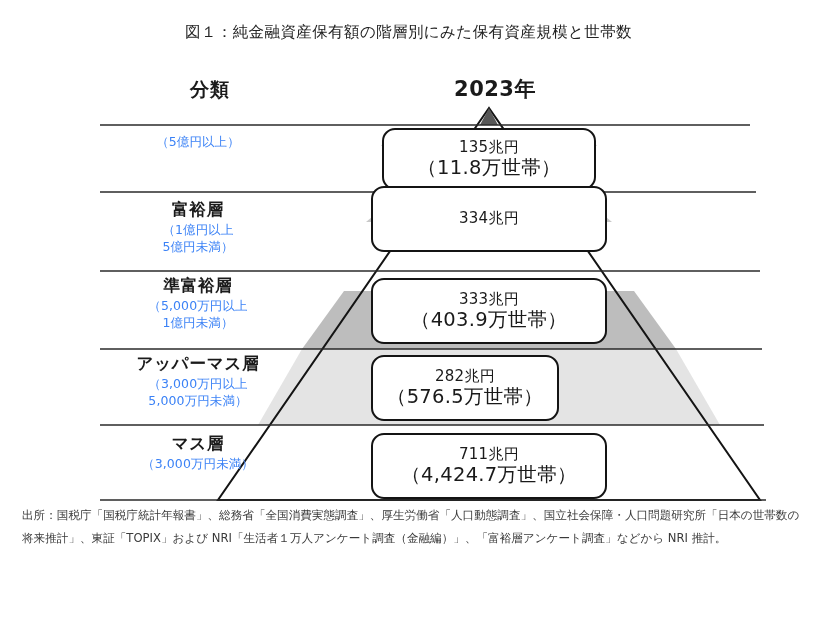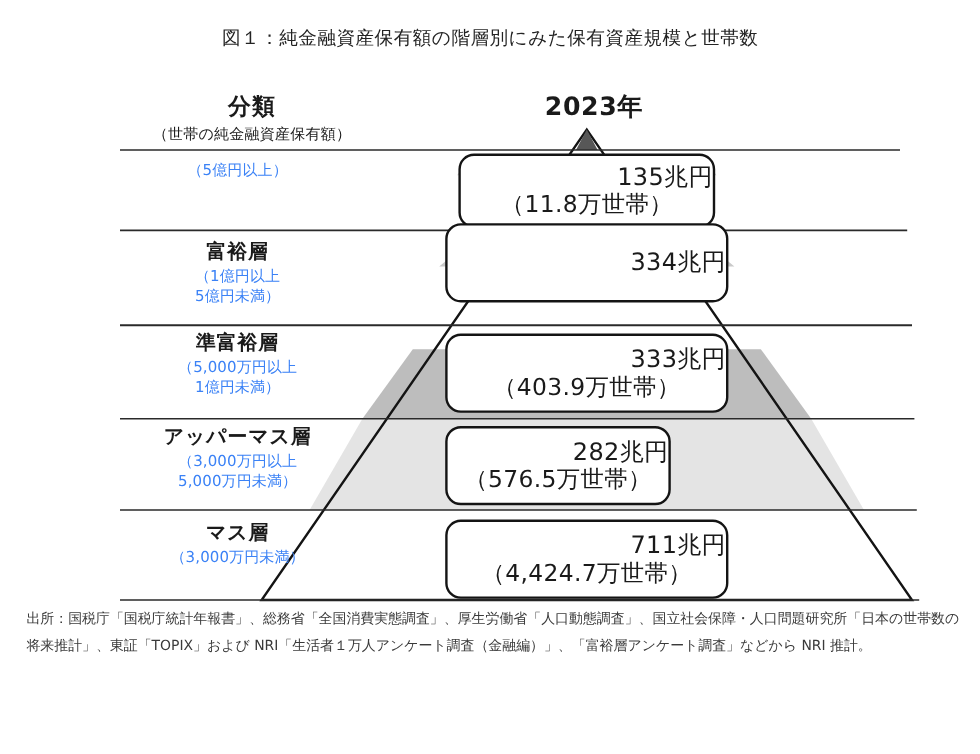--- a/index.html
+++ b/index.html
@@ -101,23 +101,22 @@
     border: 2.2px solid #141414;
     border-radius: 13px;
     background: #ffffff;
     text-align: center;
     display: flex;
     flex-direction: column;
     justify-content: center;
     line-height: 1.18;
   }
   .value-box .amount {
-    font-size: 20px;
+    font-size: 15px;
     letter-spacing: 0.3px;
-    text-align: right;
   }
   .value-box .households {
     font-size: 19.5px;
     letter-spacing: 0.3px;
   }
 
   
   #source-note {
     position: absolute;
     top: 504px;
@@ -155,21 +154,20 @@
     <line x1="100" y1="55" x2="750" y2="55" stroke="#2a2a2a" stroke-width="1.3"></line>
     <line x1="100" y1="122" x2="756" y2="122" stroke="#2a2a2a" stroke-width="1.6"></line>
     <line x1="100" y1="201" x2="760" y2="201" stroke="#2a2a2a" stroke-width="1.6"></line>
     <line x1="100" y1="279" x2="762" y2="279" stroke="#2a2a2a" stroke-width="1.3"></line>
     <line x1="100" y1="355" x2="764" y2="355" stroke="#2a2a2a" stroke-width="1.3"></line>
     <line x1="100" y1="430" x2="766" y2="430" stroke="#2a2a2a" stroke-width="1.3"></line>
   </svg>
 
   <div class="col-head" id="classification-header">
     <div class="head-main">分類</div>
-    <div class="head-sub">（世帯の純金融資産保有額）</div>
   </div>
 
   <div class="col-head" id="year-header">2023年</div>
 
   <div class="tier-label" style="top:62px;">
     <div class="tier-range">
       <div>（5億円以上）</div>
     </div>
   </div>
   <div class="value-box" style="left:382px; top:58px; width:214px; height:62px;">

